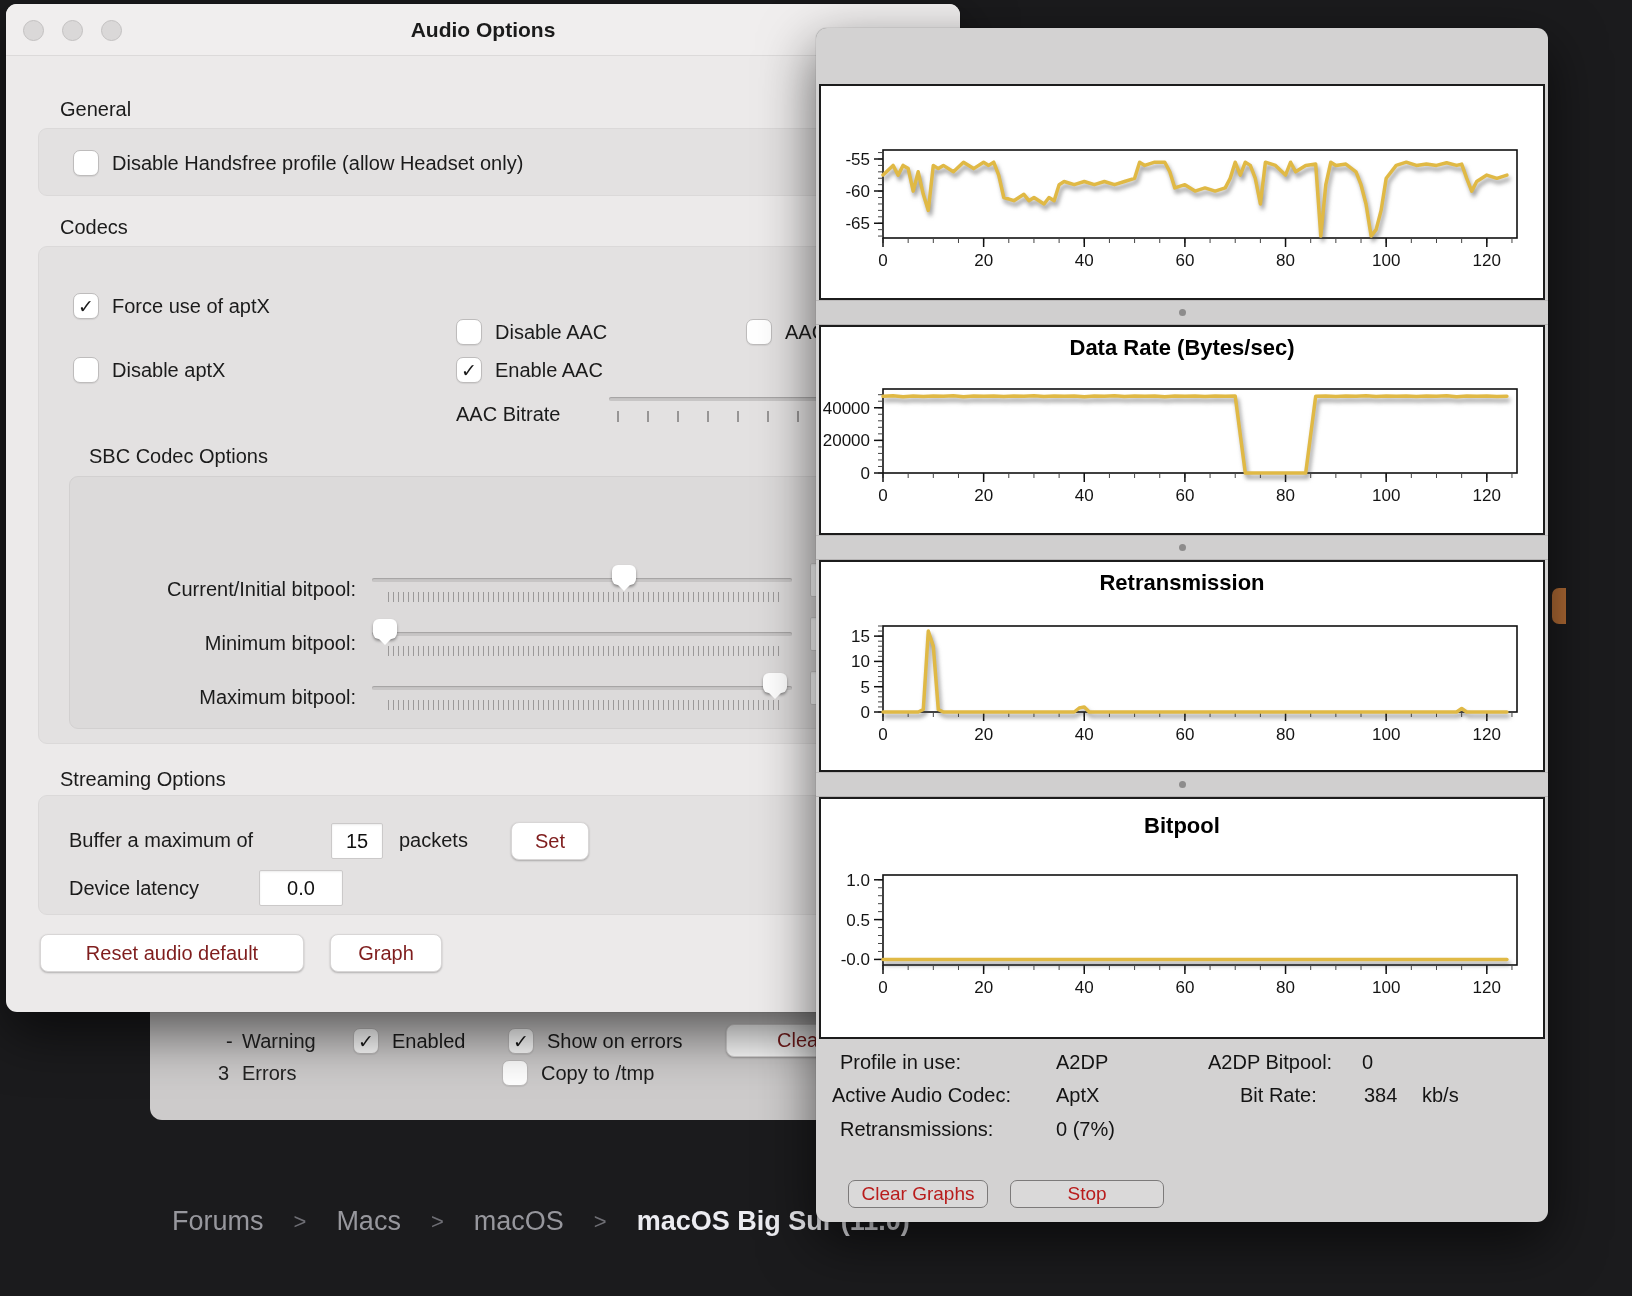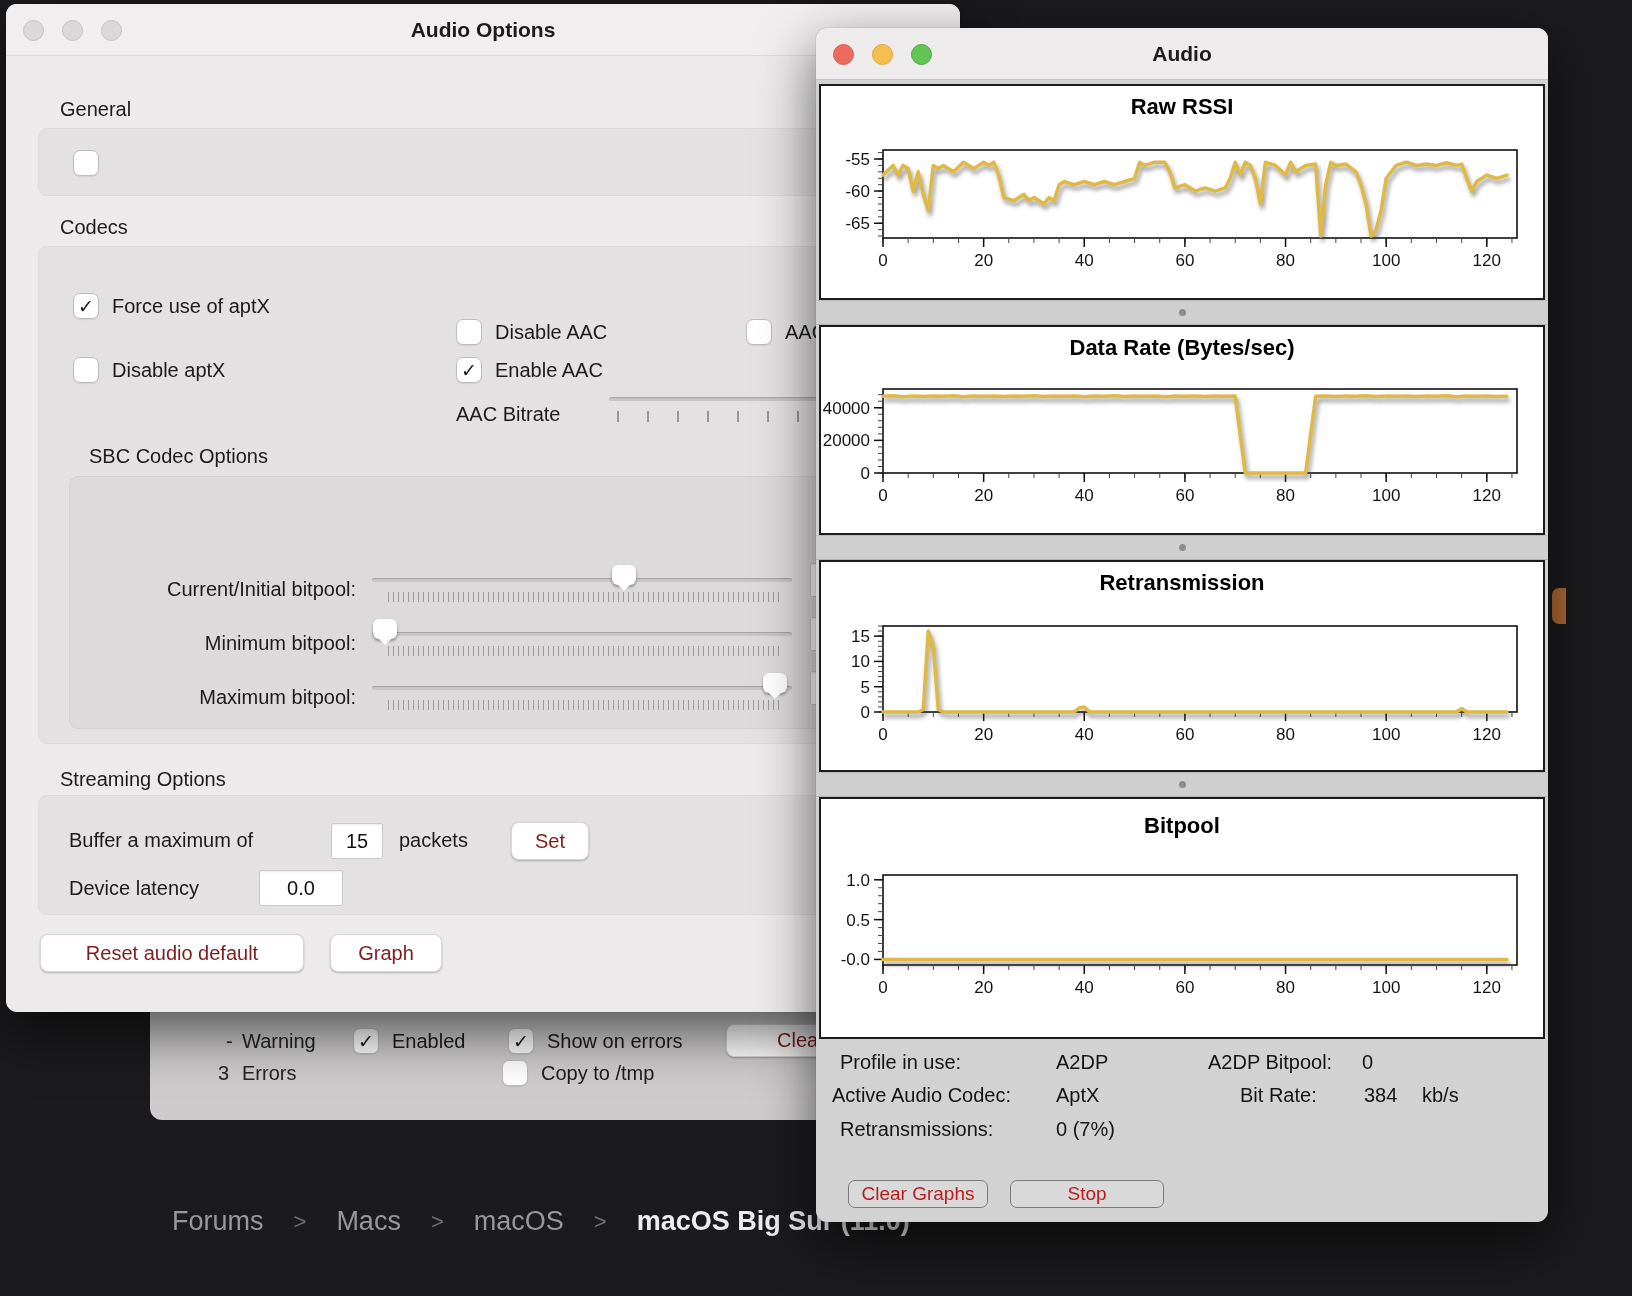--- a/index.html
+++ b/index.html
@@ -95,20 +95,21 @@
         <span class="light gray"></span>
         <span class="light gray"></span>
       </div>
       <div class="title">Audio Options</div>
     </div>
 
     <div class="section-label" style="left:54px;top:94px">General</div>
     <div class="gbox" style="left:32px;top:124px;width:890px;height:68px">
       <div class="cbrow" style="left:34px;top:21px">
         <span class="cb"></span>
+        <span class="cb-label">Disable Handsfree profile (allow Headset only)</span>
       </div>
     </div>
 
     <div class="section-label" style="left:54px;top:212px">Codecs</div>
     <div class="gbox" style="left:32px;top:242px;width:890px;height:498px">
       <div class="cbrow" style="left:34px;top:46px">
         <span class="cb checked"></span>
         <span class="cb-label">Force use of aptX</span>
       </div>
       <div class="cbrow" style="left:34px;top:110px">
@@ -171,31 +172,22 @@
       <div class="btn" style="left:472px;top:26px;width:78px;height:38px">Set</div>
       <div class="inline-label" style="left:30px;top:81px">Device latency</div>
       <input class="tfield" style="left: 220px; top: 74px; width: 84px; height: 36px;" value="0.0">
     </div>
 
     <div class="btn" style="left:34px;top:930px;width:264px;height:38px">Reset audio default</div>
     <div class="btn" style="left:324px;top:930px;width:112px;height:38px">Graph</div>
   </div>
 
   <div class="window audio-win">
-    <div class="titlebar">
-      <div class="lights">
-        <span class="light red"></span>
-        <span class="light yellow"></span>
-        <span class="light green"></span>
-      </div>
-      <div class="title">Audio</div>
-    </div>
 
     <div class="panel" style="left:3px;top:56px;width:726px;height:216px">
-      <div class="panel-title" style="top:8px">Raw RSSI</div>
       <svg width="722" height="212">
           <rect x="62" y="64" width="634" height="88" fill="#fff" stroke="#111" stroke-width="1.6"></rect>
           <line x1="62" y1="152" x2="62" y2="157" stroke="#444" stroke-width="1"></line>
           <line x1="87.15873015873015" y1="152" x2="87.15873015873015" y2="157" stroke="#444" stroke-width="1"></line>
           <line x1="112.31746031746032" y1="152" x2="112.31746031746032" y2="157" stroke="#444" stroke-width="1"></line>
           <line x1="137.47619047619048" y1="152" x2="137.47619047619048" y2="157" stroke="#444" stroke-width="1"></line>
           <line x1="162.63492063492063" y1="152" x2="162.63492063492063" y2="157" stroke="#444" stroke-width="1"></line>
           <line x1="187.79365079365078" y1="152" x2="187.79365079365078" y2="157" stroke="#444" stroke-width="1"></line>
           <line x1="212.95238095238093" y1="152" x2="212.95238095238093" y2="157" stroke="#444" stroke-width="1"></line>
           <line x1="238.11111111111111" y1="152" x2="238.11111111111111" y2="157" stroke="#444" stroke-width="1"></line>

